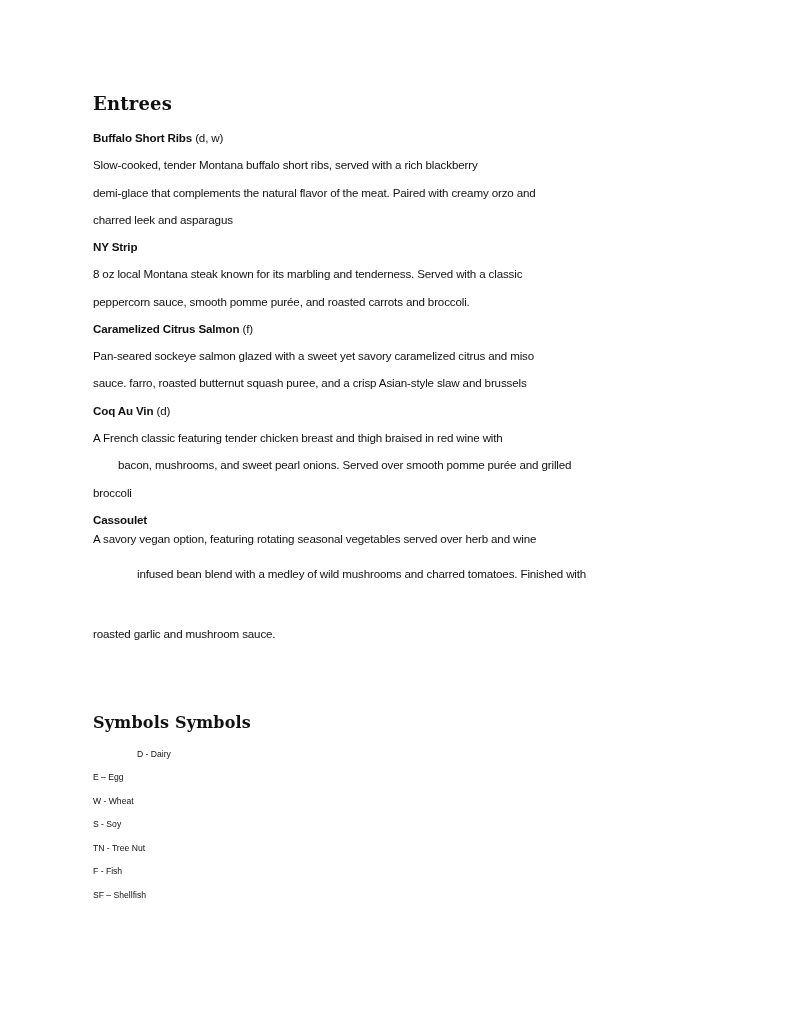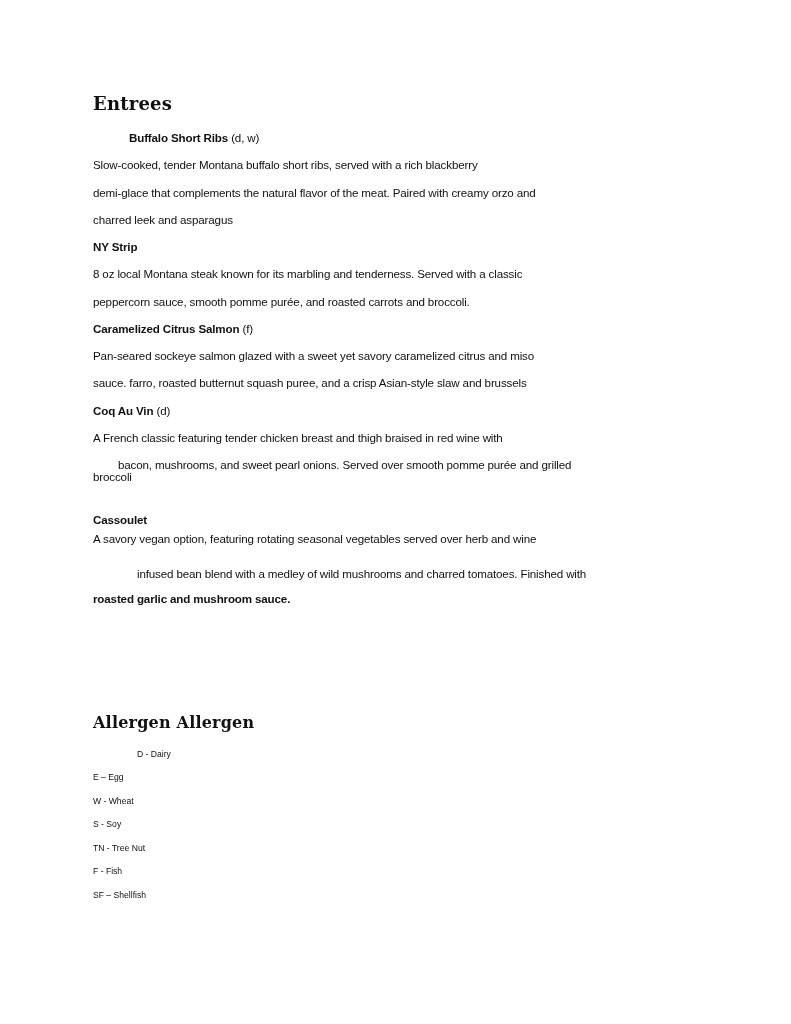--- a/index.html
+++ b/index.html
@@ -51,21 +51,21 @@
       white-space: nowrap;
     }
   </style>
 </head>
 <body>
 
 <div class="page">
 
   <h1 class="section-title" style="top:93px;text-align:right;">Entrees</h1>
 
-  <div class="line" style="top:131px;margin-left:36px;">
+  <div class="line" style="top:131px;">
     <span class="dish-name">Buffalo Short Ribs</span>
     <span>(d, w)</span>
   </div>
   <div class="line" style="top:158px;">Slow-cooked, tender Montana buffalo short ribs, served with a rich blackberry</div>
   <div class="line" style="top:186px;text-align:right;">demi-glace that complements the natural flavor of the meat. Paired with creamy orzo and</div>
   <div class="line" style="top:213px;">charred leek and asparagus</div>
 
   <div class="line" style="top:240px;">
     <span class="dish-name">NY Strip</span>
   </div>
@@ -78,30 +78,30 @@
   </div>
   <div class="line" style="top:349px;text-align:center;">Pan-seared sockeye salmon glazed with a sweet yet savory caramelized citrus and miso</div>
   <div class="line" style="top:376px;text-align:center;">sauce. farro, roasted butternut squash puree, and a crisp Asian-style slaw and brussels</div>
 
   <div class="line" style="top:404px;">
     <span class="dish-name">Coq Au Vin</span>
     <span>(d)</span>
   </div>
   <div class="line" style="top:431px;">A French classic featuring tender chicken breast and thigh braised in red wine with</div>
   <div class="line" style="top:458px;margin-left:25px;">bacon, mushrooms, and sweet pearl onions. Served over smooth pomme purée and grilled</div>
-  <div class="line" style="top:470px;text-align:center;">broccoli</div>
+  <div class="line" style="top:486px;text-align:center;">broccoli</div>
 
   <div class="line" style="top:513px;">
     <span class="dish-name">Cassoulet</span>
   </div>
   <div class="line" style="top:532px;text-align:center;">A savory vegan option, featuring rotating seasonal vegetables served over herb and wine</div>
   <div class="line" style="top:567px;margin-left:44px;">infused bean blend with a medley of wild mushrooms and charred tomatoes. Finished with</div>
-  <div class="line" style="top:592px;font-weight:bold;">roasted garlic and mushroom sauce.</div>
+  <div class="line" style="top:627px;">roasted garlic and mushroom sauce.</div>
 
-  <h2 class="section-title" style="top:713px; font-size:16px;">Allergen Allergen</h2>
+  <h2 class="section-title" style="top:713px; font-size:16px;">Symbols Symbols</h2>
 
   <div class="allergen-line" style="top:749px;padding-left:44px;">D - Dairy</div>
   <div class="allergen-line" style="top:772px;">E – Egg</div>
   <div class="allergen-line" style="top:796px;">W - Wheat</div>
   <div class="allergen-line" style="top:819px;">S - Soy</div>
   <div class="allergen-line" style="top:843px;">TN - Tree Nut</div>
   <div class="allergen-line" style="top:866px;">F - Fish</div>
   <div class="allergen-line" style="top:890px;">SF – Shellfish</div>
 
 </div>

